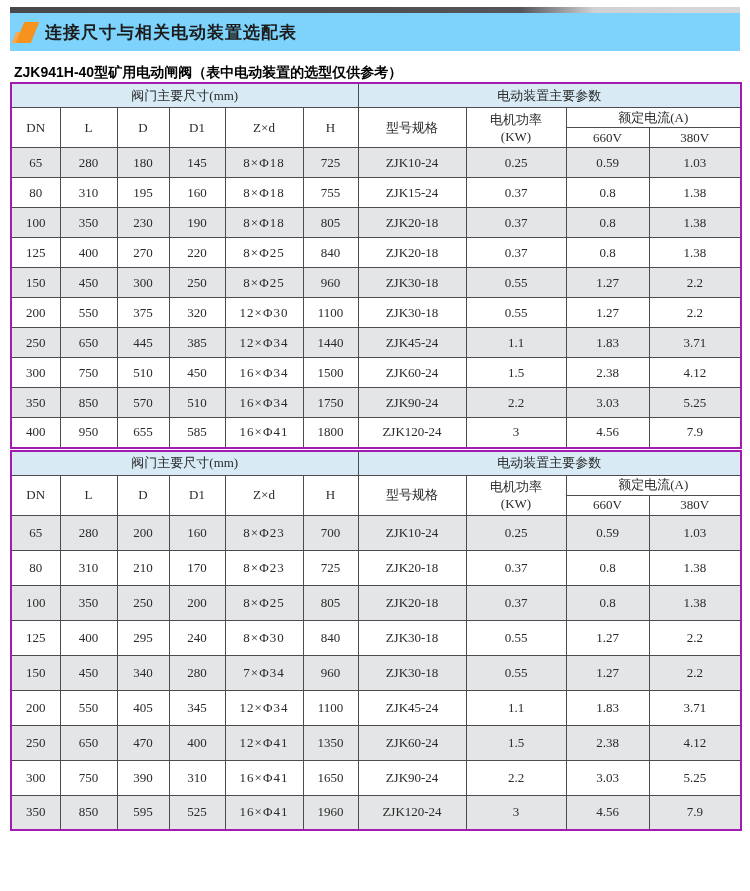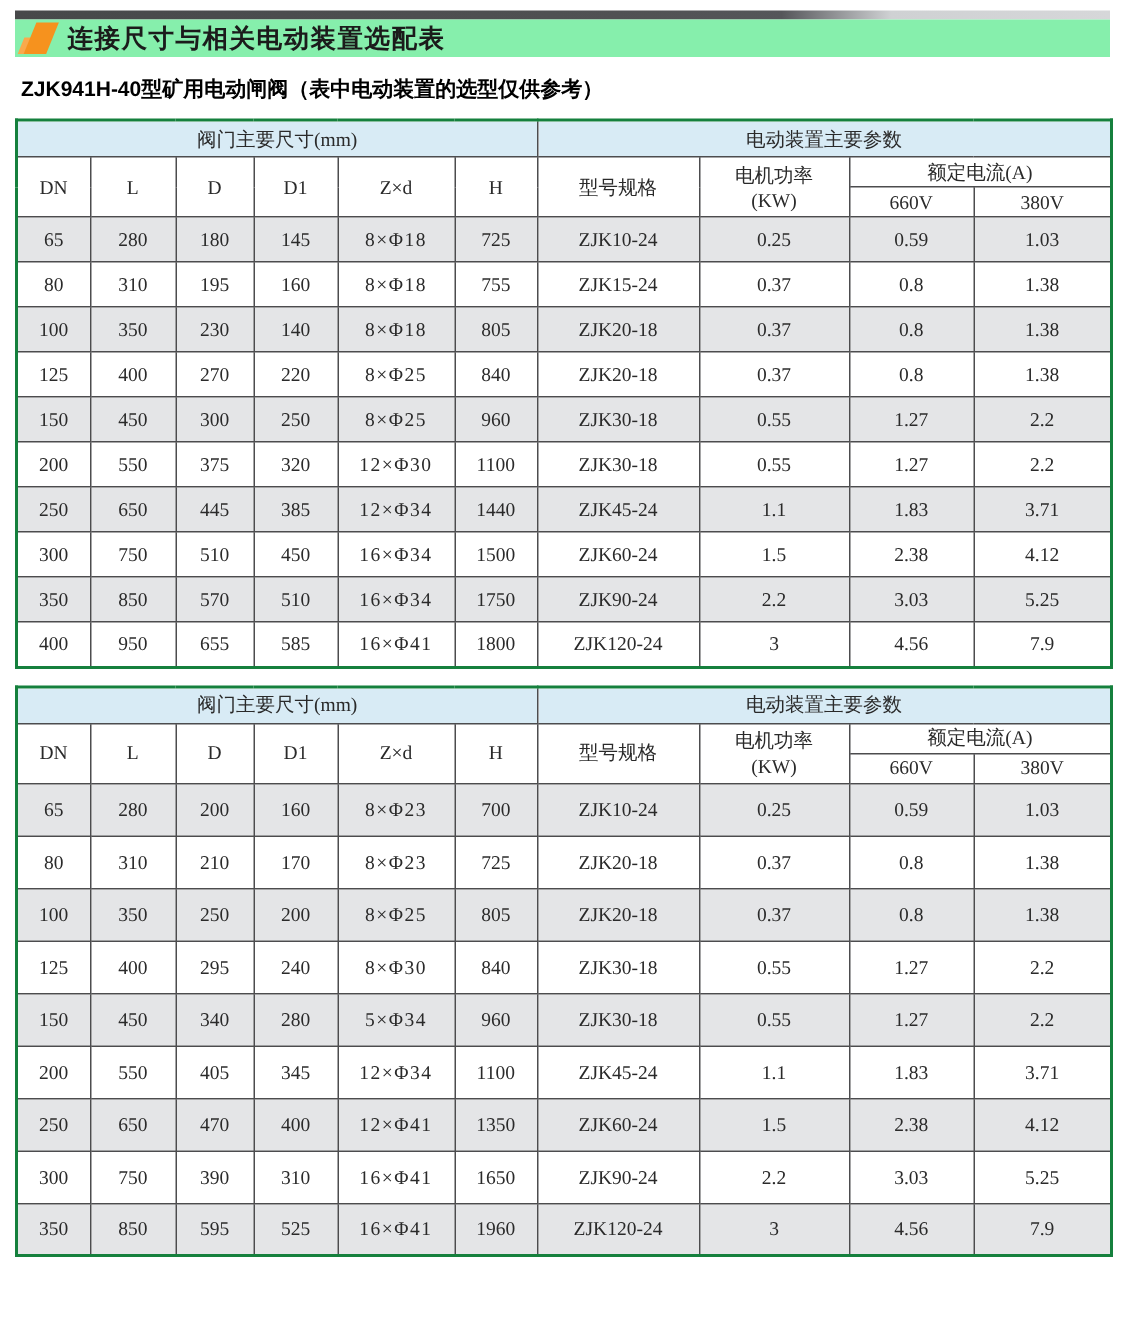--- a/index.html
+++ b/index.html
@@ -5,37 +5,37 @@
   html,body{margin:0;padding:0;background:#ffffff;}
   body{width:750px;height:891px;overflow:hidden;
        font-family:"Liberation Serif","DejaVu Serif",serif;color:#222;}
   .content{padding:0 10px;}
 
   
   .top-bar{margin-top:7px;height:6px;
     background:linear-gradient(to right,#47484a 0%,#505153 55%,#55565a 70%,#cfd1d3 80%,#d6d7d9 100%);}
 
   
-  .title-band{height:25px;background:#86efac;display:flex;align-items:center;}
+  .title-band{height:38px;background:#7dd3fc;display:flex;align-items:center;}
   .orange-icon{position:relative;width:24px;height:21px;margin-left:3px;flex:0 0 auto;}
   .flag-main{position:absolute;left:7px;top:0;width:15px;height:21px;
     transform:skewX(-22deg);background:#f6921e;}
   .flag-sub{position:absolute;left:1px;top:10px;width:8px;height:11px;
     transform:skewX(-22deg);background:#f9a94c;}
   .page-title{margin:0 0 0 8px;font-family:"Liberation Sans","DejaVu Sans",sans-serif;
     font-size:17px;font-weight:bold;color:#1b1b1b;letter-spacing:1px;line-height:25px;}
 
   
   .sec-title{font-family:Liberation Sans, sans-serif;
     font-size:14px;font-weight:bold;color:#000;line-height:17px;margin:13px 0 0 4px;}
   .sec-title.second{margin-top:30px;}
 
   
-  table.spec{border-collapse:collapse;table-layout:fixed;width:730px;margin-top:11px;
-    border:2px solid #15803d;}
+  table.spec{border-collapse:collapse;table-layout:fixed;width:730px;margin-top:1px;
+    border:2px solid #a21caf;}
   table.spec th,table.spec td{border:1px solid #4c4c4e;text-align:center;
     vertical-align:middle;font-weight:normal;font-size:13px;color:#2a2a2a;
     padding:0;overflow:hidden;white-space:nowrap;}
   tr.group-row th{background:#d8ebf5;height:23px;font-size:13px;}
   thead tr.sub-row th{height:19px;background:#fff;}
   thead th.two-line span{display:block;line-height:17px;font-family:Liberation Serif, serif;}
   .t1 tbody tr{height:30px;}
   .t2 tbody tr{height:35px;}
   tbody tr:nth-child(odd){background:#e4e5e7;}
   tbody tr:nth-child(even){background:#ffffff;}
@@ -117,21 +117,21 @@
           <td>755</td>
           <td>ZJK15-24</td>
           <td>0.37</td>
           <td>0.8</td>
           <td>1.38</td>
         </tr>
         <tr>
           <td>100</td>
           <td>350</td>
           <td>230</td>
-          <td>140</td>
+          <td>190</td>
           <td>8×Φ18</td>
           <td>805</td>
           <td>ZJK20-18</td>
           <td>0.37</td>
           <td>0.8</td>
           <td>1.38</td>
         </tr>
         <tr>
           <td>125</td>
           <td>400</td>
@@ -304,21 +304,21 @@
           <td>ZJK30-18</td>
           <td>0.55</td>
           <td>1.27</td>
           <td>2.2</td>
         </tr>
         <tr>
           <td>150</td>
           <td>450</td>
           <td>340</td>
           <td>280</td>
-          <td>5×Φ34</td>
+          <td>7×Φ34</td>
           <td>960</td>
           <td>ZJK30-18</td>
           <td>0.55</td>
           <td>1.27</td>
           <td>2.2</td>
         </tr>
         <tr>
           <td>200</td>
           <td>550</td>
           <td>405</td>

